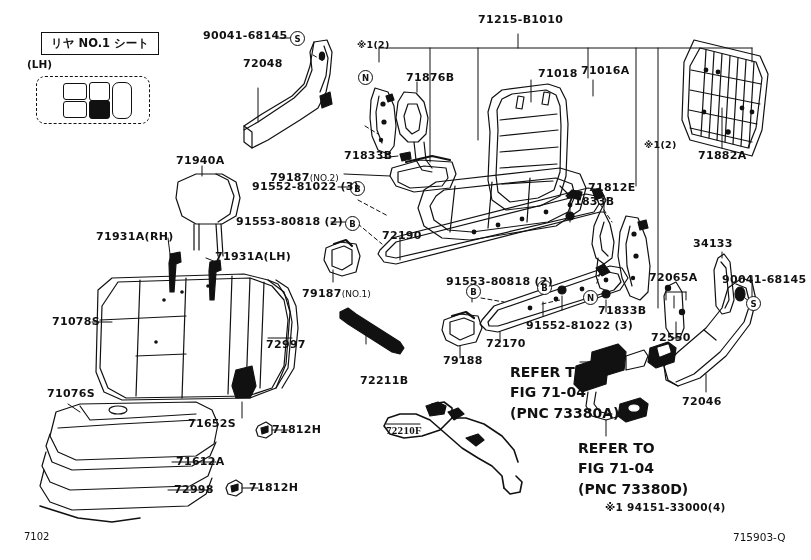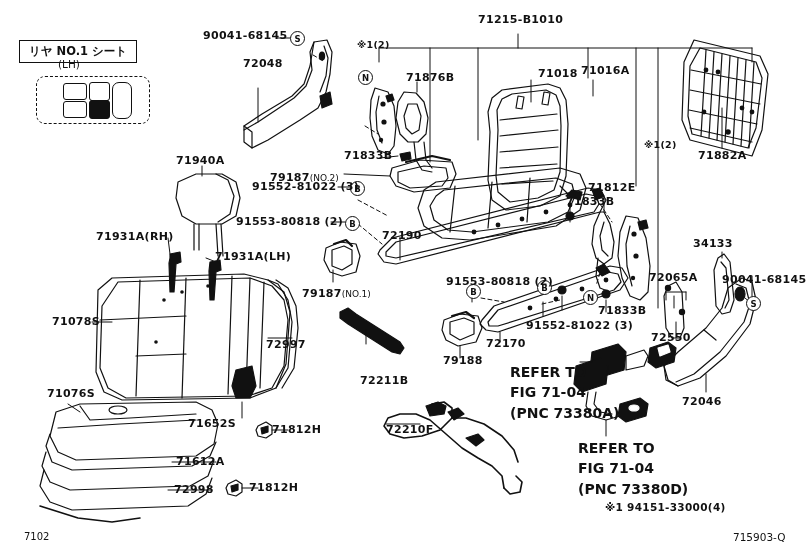--- a/index.html
+++ b/index.html
@@ -22,22 +22,22 @@
   svg{position:absolute;left:0;top:0;overflow:visible;}
   .refer{position:absolute;font-size:14px;font-weight:bold;line-height:1.45;white-space:nowrap;}
   .footer{position:absolute;font-size:10px;}
   .footR{position:absolute;font-size:10.5px;}
 </style>
 </head>
 <body>
 
 <div id="root">
 
-  <div class="jpbox jp" style="left:19px;top:32px;margin-top:8px;">リヤ NO.1 シート</div>
-  <div class="plain" style="left:58px;top:58px;font-weight:normal;font-size:10.5px;">(LH)</div>
+  <div class="jpbox jp" style="left:41px;top:32px;">リヤ NO.1 シート</div>
+  <div class="plain" style="left:27px;top:58px;font-weight:bold;font-size:10.5px;">(LH)</div>
 
   <div class="dashbox" style="left:36px;top:76px;width:112px;height:46px;"></div>
   <div class="seatcell" style="left:63px;top:83px;width:22px;height:15px;"></div>
   <div class="seatcell" style="left:63px;top:101px;width:22px;height:15px;"></div>
   <div class="seatcell" style="left:89px;top:82px;width:19px;height:17px;"></div>
   <div class="seatcell dark" style="left:89px;top:100px;width:19px;height:17px;"></div>
   <div class="seatcell" style="left:112px;top:82px;width:18px;height:35px;border-radius:7px;"></div>
 
   <svg width="811" height="560" viewBox="0 0 811 560">
     <g fill="none" stroke="#111" stroke-width="1.2" stroke-linejoin="round" stroke-linecap="round">
@@ -401,21 +401,21 @@
   <div class="lbl" style="left:486px;top:338px;">72170</div>
   <div class="lbl" style="left:526px;top:320px;">91552-81022 (3)</div>
   <div class="lbl" style="left:566px;top:196px;">71833B</div>
   <div class="lbl" style="left:598px;top:305px;">71833B</div>
   <div class="lbl" style="left:588px;top:182px;">71812E</div>
   <div class="lbl" style="left:693px;top:238px;">34133</div>
   <div class="lbl" style="left:649px;top:272px;">72065A</div>
   <div class="lbl" style="left:651px;top:332px;">72550</div>
   <div class="lbl" style="left:722px;top:274px;">90041-68145</div>
   <div class="lbl" style="left:682px;top:396px;">72046</div>
-  <div class="lbl" style="left:386px;top:424px;">72210F</div>
+  <div class="lbl" style="left:386px;top:424px;font-family:Liberation Serif, serif;">72210F</div>
 
   <div class="refer" style="left:510px;top:362px;">
     <div>REFER TO</div>
     <div>FIG 71-04</div>
     <div>(PNC 73380A)</div>
   </div>
   <div class="refer" style="left:578px;top:438px;">
     <div>REFER TO</div>
     <div>FIG 71-04</div>
     <div>(PNC 73380D)</div>

